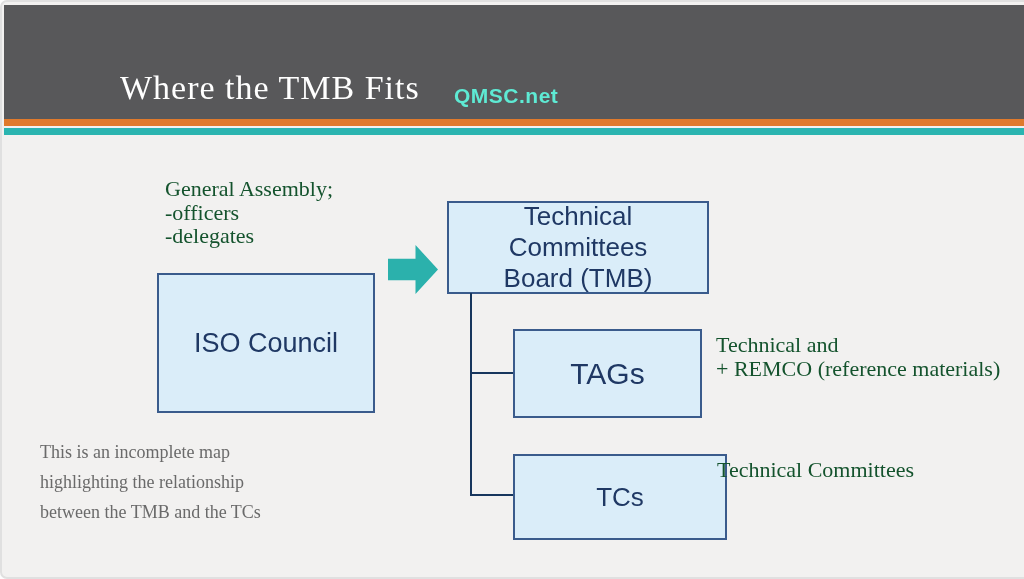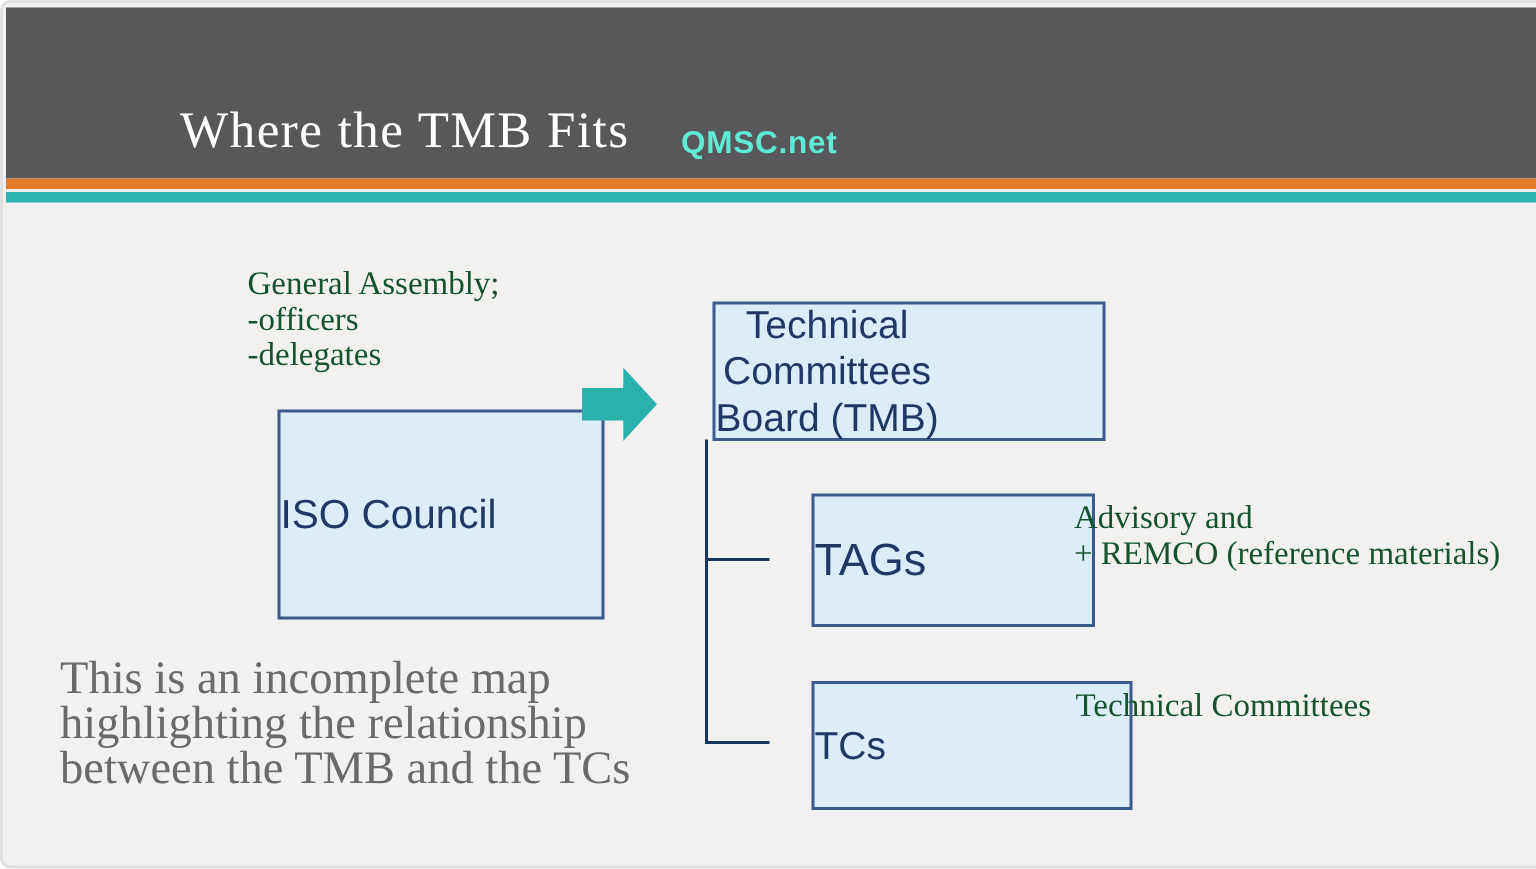--- a/index.html
+++ b/index.html
@@ -17,25 +17,25 @@
   .stripe{position:absolute;left:2px;right:2px;}
   .stripe.orange{top:117px;height:7px;background:#e07a2c;}
   .stripe.teal{top:126px;height:7px;background:#2bb4b0;}
   
   .note{position:absolute;color:#14532d;font-size:22px;line-height:23.5px;}
   .note-ga{left:163px;top:175px;}
   .note-other{left:17px;top:317px;}
   .note-tags{left:714px;top:331px;}
   .note-tcs{left:715px;top:456px;}
   .footnote{position:absolute;left:38px;top:435px;color:#6a6a6a;
-            font-size:31px;line-height:30px;}
+            font-size:18px;line-height:30px;}
   
   .box{position:absolute;background:#daedf9;border:2px solid #3a5b8c;
-       box-sizing:border-box;display:flex;align-items:center;justify-content:flex-start;
-       text-align:center;color:#1f3864;font-family:"Liberation Sans",sans-serif;margin-left:28px;}
+       box-sizing:border-box;display:flex;align-items:center;justify-content:center;
+       text-align:center;color:#1f3864;font-family:"Liberation Sans",sans-serif;}
   .box-iso{left:155px;top:271px;width:218px;height:140px;font-size:27px;}
   .box-tmb{left:445px;top:199px;width:262px;height:93px;font-size:26px;line-height:31px;}
   .box-tags{left:511px;top:327px;width:189px;height:89px;font-size:30px;}
   .box-tcs{left:511px;top:452px;width:214px;height:86px;font-size:26px;}
   
   .arrow{position:absolute;left:386px;top:243px;width:50px;height:49px;background:#2bb1ac;
          clip-path:polygon(0 28%,55% 28%,55% 0,100% 50%,55% 100%,55% 72%,0 72%);}
   
   .cline{position:absolute;background:#17365d;}
   .cline.v{left:468px;top:291px;width:2px;height:203px;}
@@ -82,21 +82,21 @@
 
     <div class="box box-tags">
       <span>TAGs</span>
     </div>
 
     <div class="box box-tcs">
       <span>TCs</span>
     </div>
 
     <div class="note note-tags">
-      <div>Advisory and</div>
+      <div>Technical and</div>
       <div>+ REMCO (reference materials)</div>
     </div>
 
     <div class="note note-tcs">Technical Committees</div>
 
     <div class="footnote">
       <div>This is an incomplete map</div>
       <div>highlighting the relationship</div>
       <div>between the TMB and the TCs</div>
     </div>

